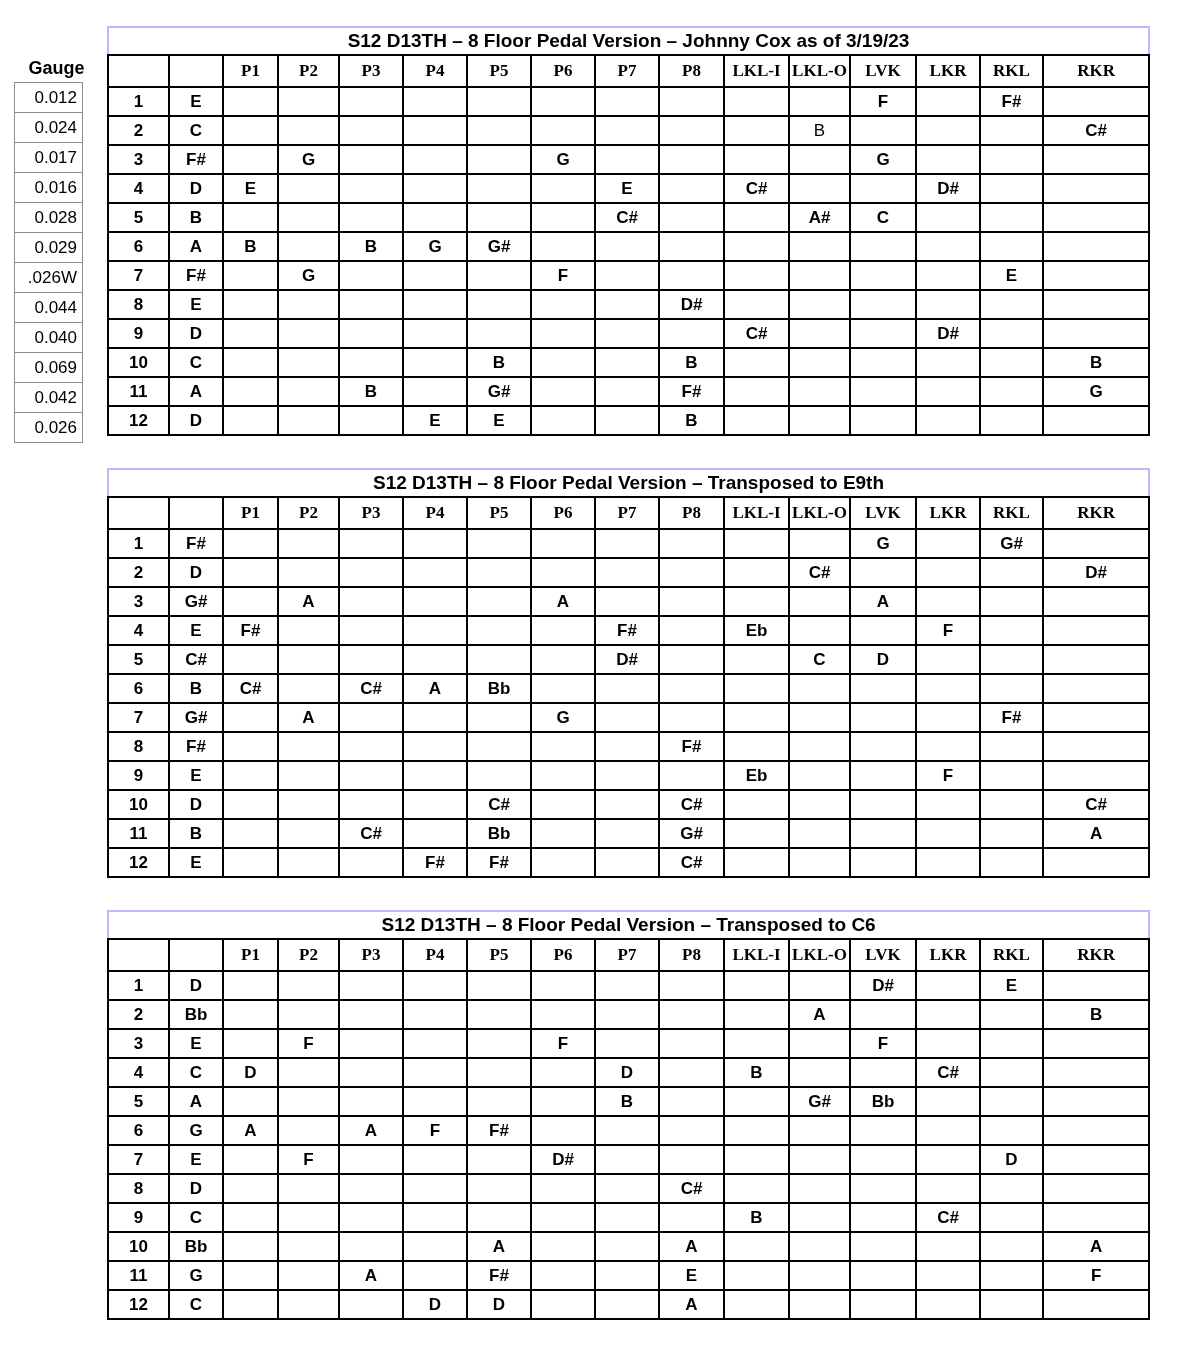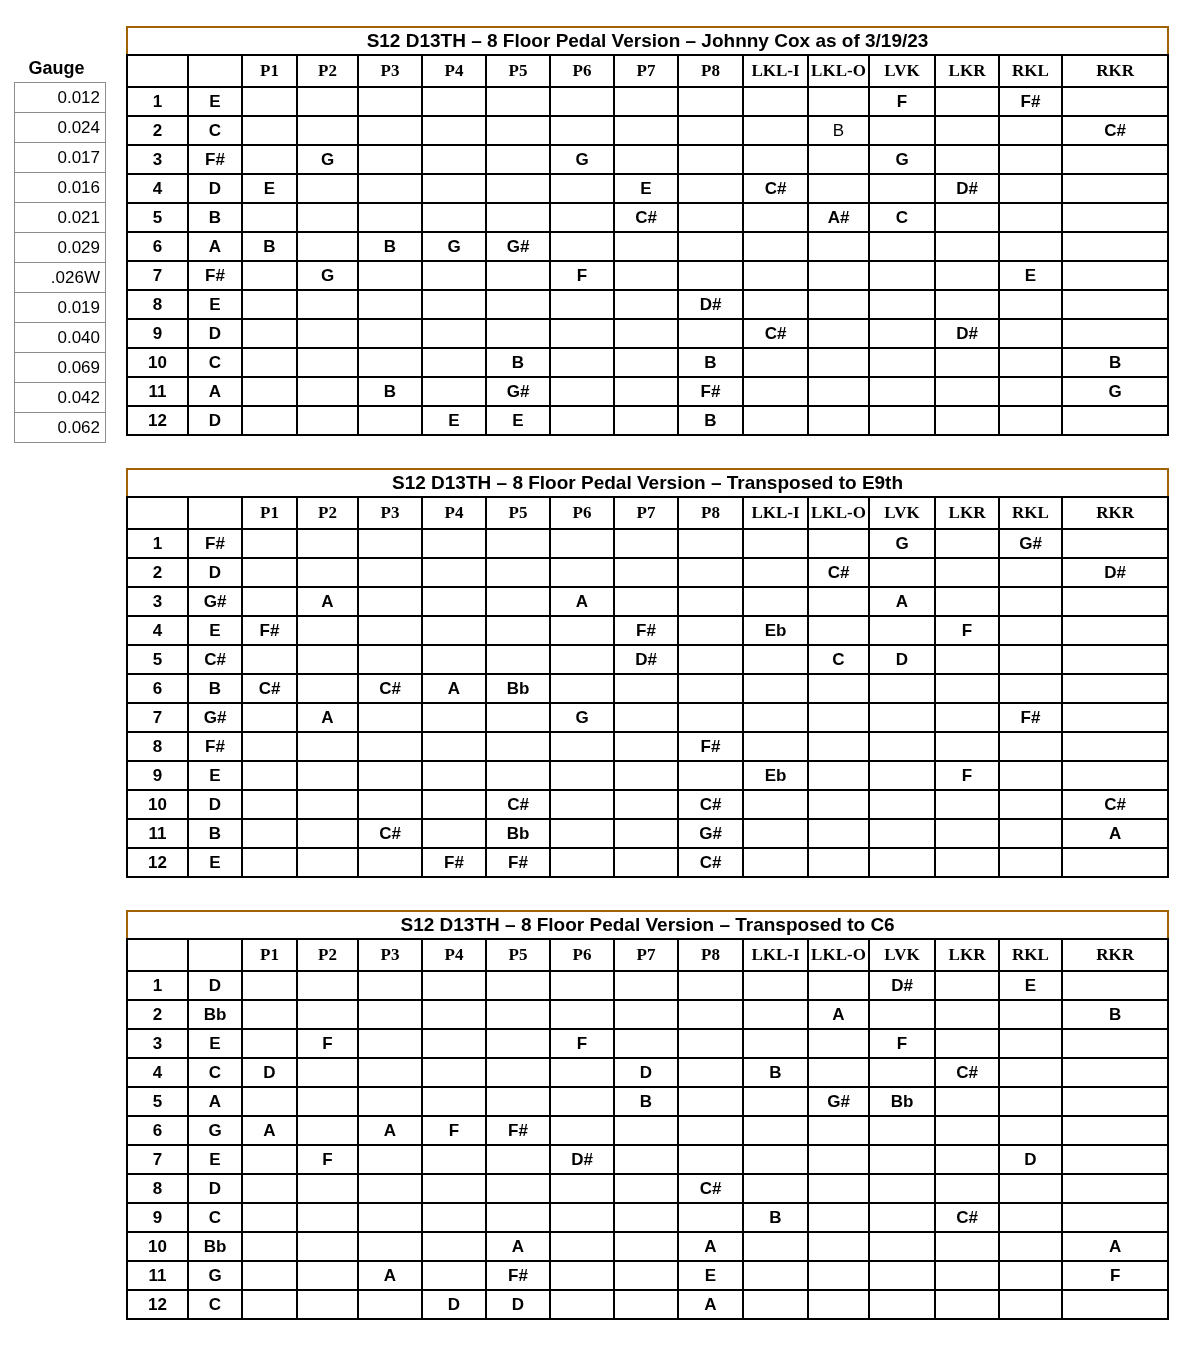--- a/index.html
+++ b/index.html
@@ -1,31 +1,31 @@
 <!DOCTYPE html>
 <html><head>
 <meta charset="utf-8">
 <style>
   html,body{margin:0;padding:0;background:#fff;}
   body{width:1200px;height:1372px;font-family:"Liberation Sans",sans-serif;color:#000;}
   .page{padding-top:26px;}
   .section{position:relative;margin:0 0 32px 107px;}
-  table.copedent{border-collapse:collapse;table-layout:fixed;width:1041px;border:2px solid #a16207;margin-left:19px;}
+  table.copedent{border-collapse:collapse;table-layout:fixed;width:1041px;border:2px solid #c4b5fd;}
   .copedent td,.copedent th{border:2px solid #000;text-align:center;vertical-align:middle;
      font-weight:700;font-size:17px;padding:0;overflow:hidden;white-space:nowrap;}
   .copedent .title-row td{border:1px solid #2b2b2b;border-bottom:2px solid #000;
      font-size:19px;height:26px;}
   .copedent .header-row th{height:30px;font-family:Liberation Serif, serif;}
   .copedent tbody tr{height:29px;}
   .copedent td.regular{font-weight:400;}
   
   .gauge-block{position:absolute;right:100%;top:0;width:85px;margin-right:8px;}
   .gauge-header{height:56px;display:flex;align-items:flex-end;justify-content:center;
      font-weight:700;font-size:18px;padding-bottom:3px;box-sizing:border-box;}
-  table.gauge{border-collapse:collapse;table-layout:fixed;width:92px;border-radius:8px;}
+  table.gauge{border-collapse:collapse;table-layout:fixed;width:69px;border-radius:8px;}
   .gauge td{border:1px solid #8c8c8c;height:29px;text-align:right;padding:0 5px 0 0;
      font-size:17px;font-weight:400;white-space:nowrap;}
 </style>
 </head>
 <body>
 
 <div class="page">
 
   <section class="section">
     <div class="gauge-block">
@@ -38,42 +38,42 @@
             <tr>
               <td>0.024</td>
             </tr>
             <tr>
               <td>0.017</td>
             </tr>
             <tr>
               <td>0.016</td>
             </tr>
             <tr>
-              <td>0.021</td>
+              <td>0.028</td>
             </tr>
             <tr>
               <td>0.029</td>
             </tr>
             <tr>
               <td>.026W</td>
             </tr>
             <tr>
-              <td>0.019</td>
+              <td>0.044</td>
             </tr>
             <tr>
               <td>0.040</td>
             </tr>
             <tr>
               <td>0.069</td>
             </tr>
             <tr>
               <td>0.042</td>
             </tr>
             <tr>
-              <td>0.062</td>
+              <td>0.026</td>
             </tr>
           </tbody>
       </table>
     </div>
     <table class="copedent">
         <colgroup>
           <col style="width: 61px;">
           <col style="width: 54px;">
           <col style="width: 55px;">
           <col style="width: 61px;">

